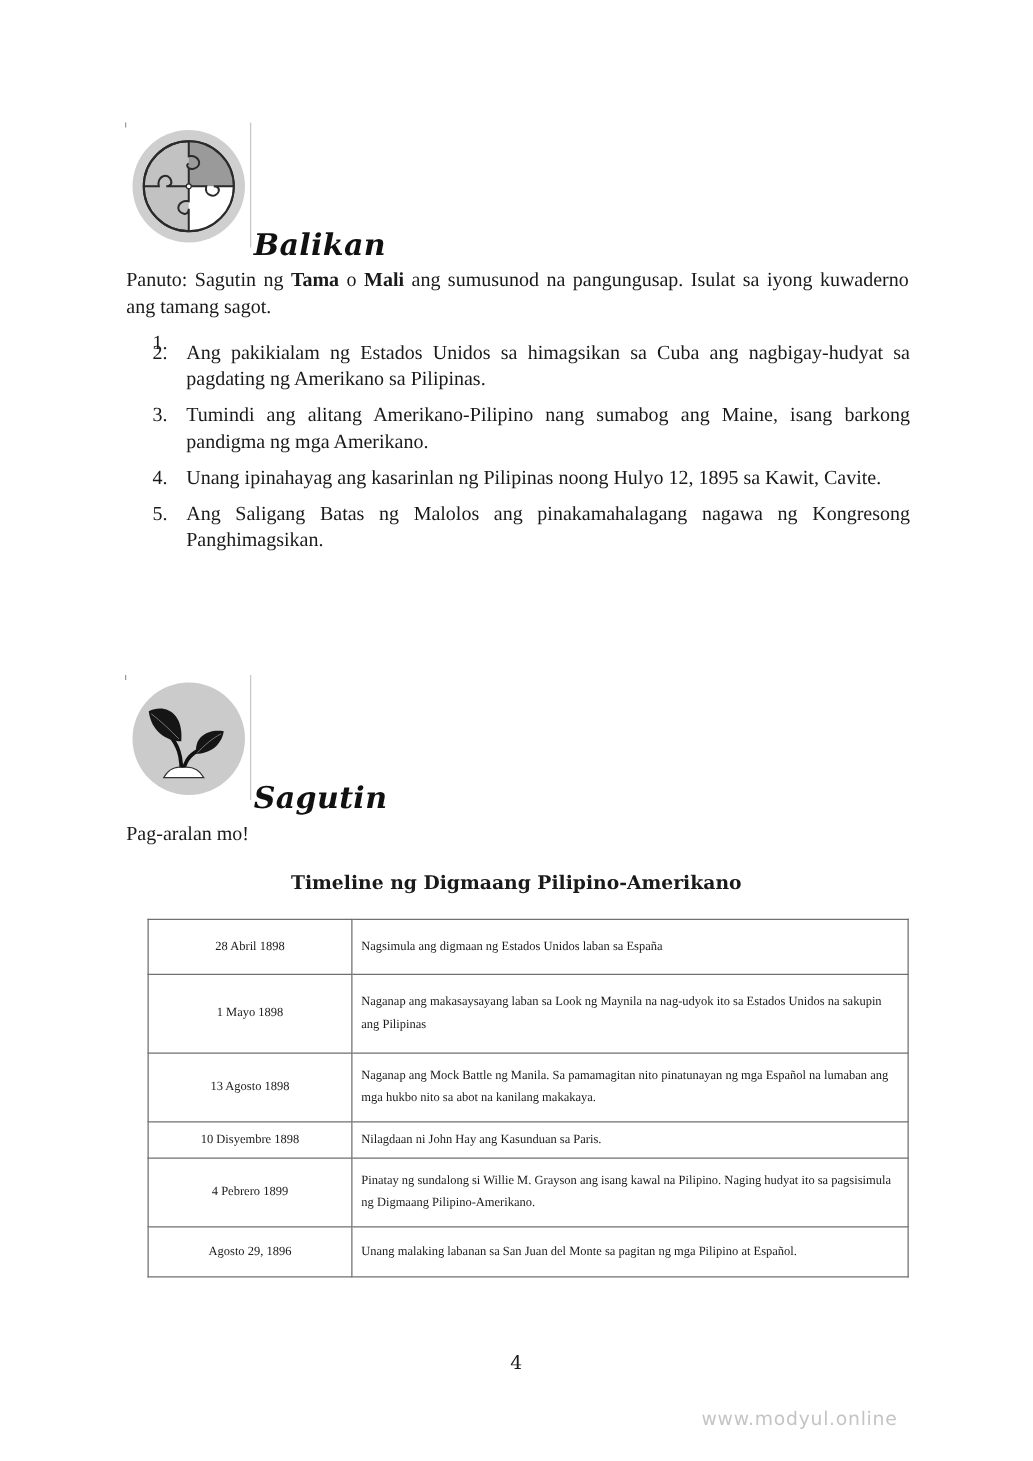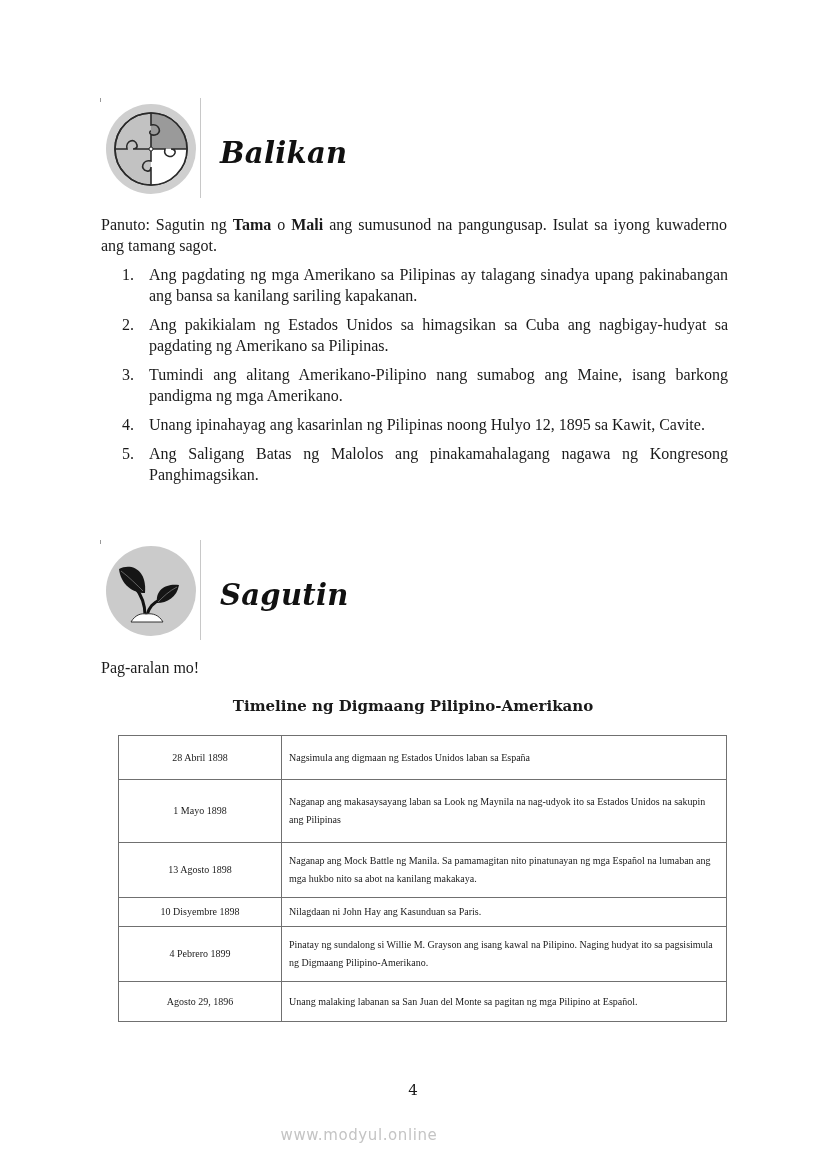--- a/index.html
+++ b/index.html
@@ -6,22 +6,22 @@
     body {
       width: 826px; height: 1169px; position: relative; overflow: hidden;
       font-family: "DejaVu Serif", "Liberation Serif", serif;
       color: #1a1a1a;
     }
     .section-header { position: absolute; left: 100px; width: 400px; height: 104px; }
     .hdr-tick { position: absolute; left: 0; top: 0; width: 1px; height: 4px; background: #999; }
     .hdr-icon { position: absolute; left: 5px; top: 5px; width: 92px; height: 92px; }
     .hdr-sep { position: absolute; left: 100px; top: 0; width: 1px; height: 100px; background: #c8c8c8; }
     .hdr-title {
-      position: absolute; left: 120px; font-family: "DejaVu Serif", serif;
-      font-weight: bold; font-style: italic; font-size: 29px; color: #111; letter-spacing: 0.3px;
+      position: absolute; left: 103px; font-family: "DejaVu Serif", serif;
+      font-weight: bold; font-style: italic; font-size: 24px; color: #111; letter-spacing: 0.3px; margin-top: 45px;
     }
     .para {
       position: absolute; left: 101px; width: 626px; font-size: 14.6px; line-height: 21px;
       text-align: justify; font-family: "Liberation Serif", "DejaVu Serif", serif; font-size: 16px;
     }
     .para b { font-weight: bold; margin-top: 40px; }
     .qlist { position: absolute; left: 122px; width: 606px; margin: 0; padding: 0; list-style: none; }
     .qitem {
       position: relative; padding-left: 27px; font-family: "Liberation Serif", "DejaVu Serif", serif;
       font-size: 16px; line-height: 21px; text-align: justify; margin-bottom: 8px;
@@ -35,21 +35,21 @@
       position: absolute; left: 118px; top: 735px; width: 609px;
       border-collapse: collapse; font-family: "Liberation Serif", "DejaVu Serif", serif; font-size: 10px;
     }
     table.timeline td {
       border: 1.3px solid #707070; padding: 0 7px; line-height: 18px; vertical-align: middle;
     }
     td.date-cell { width: 148px; text-align: center; padding: 0 4px; }
     td.event-cell { text-align: left; }
     .page-num { position: absolute; top: 1081px; left: 0; width: 826px; text-align: center; font-size: 15px; }
     .watermark {
-      position: absolute; top: 1126px; left: 0; width: 718px; text-align: center;
+      position: absolute; top: 1126px; left: 0; width: 718px; text-align: right;
       font-family: "DejaVu Sans", sans-serif; font-size: 15px; color: #c4c4c4; letter-spacing: 0.6px;
     }
   </style>
 </head>
 <body>
 
 <div class="section-header" style="top:98px;">
   <div class="hdr-tick"></div>
   <svg class="hdr-icon" viewBox="0 0 92 92">
     <circle cx="46" cy="46" r="45" fill="#cfcfcf"></circle>
@@ -65,21 +65,21 @@
   </svg>
   <div class="hdr-sep"></div>
   <div class="hdr-title" style="top:38px;">Balikan</div>
 </div>
 
 <div class="para" style="top:214px;">
   <span>Panuto: Sagutin ng </span><b>Tama</b><span> o </span><b>Mali</b><span> ang sumusunod na  pangungusap. Isulat sa iyong kuwaderno ang tamang sagot.</span>
 </div>
 
 <ol class="qlist" style="top:264px;">
-  <li class="qitem"><span class="qnum">1.</span><span>Ang pagdating ng mga Amerikano sa Pilipinas ay talagang sinadya upang pakinabangan ang bansa sa kanilang sariling kapakanan.</span></li>
+  <li class="qitem"><span class="qnum">1.</span></li>
   <li class="qitem"><span class="qnum">2.</span><span>Ang pakikialam ng Estados Unidos sa himagsikan sa Cuba ang nagbigay-hudyat  sa pagdating ng Amerikano sa Pilipinas.</span></li>
   <li class="qitem"><span class="qnum">3.</span><span>Tumindi ang alitang Amerikano-Pilipino nang sumabog ang Maine, isang barkong pandigma ng mga Amerikano.</span></li>
   <li class="qitem"><span class="qnum">4.</span><span>Unang ipinahayag ang kasarinlan ng Pilipinas noong Hulyo 12, 1895 sa Kawit, Cavite.</span></li>
   <li class="qitem"><span class="qnum">5.</span><span>Ang Saligang Batas ng Malolos ang pinakamahalagang nagawa ng Kongresong Panghimagsikan.</span></li>
 </ol>
 
 <div class="section-header" style="top:540px;">
   <div class="hdr-tick"></div>
   <svg class="hdr-icon" viewBox="0 0 92 92">
     <circle cx="46" cy="46" r="45" fill="#cbcbcb"></circle>

